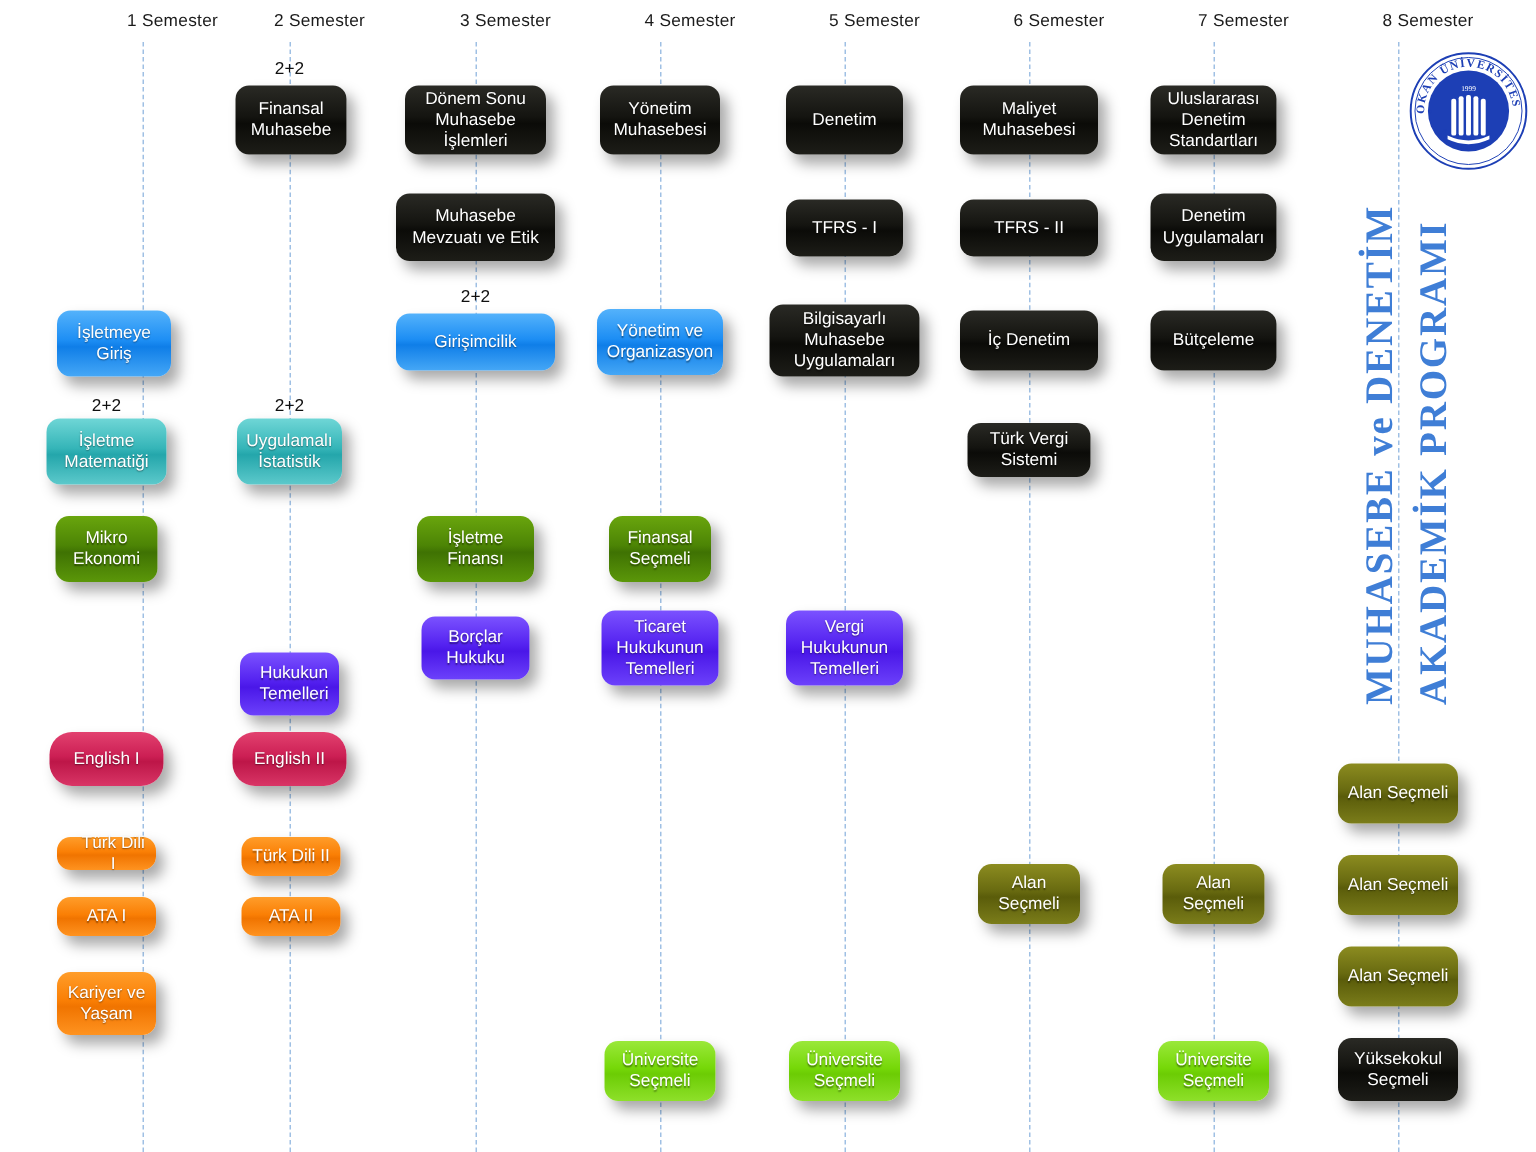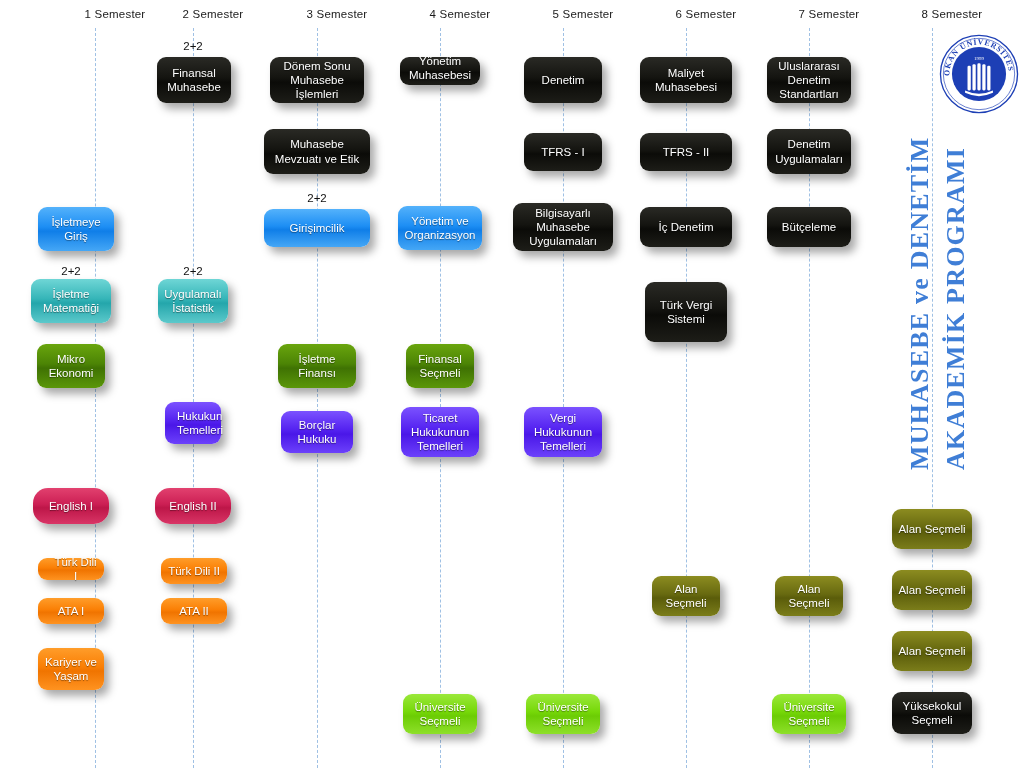--- a/index.html
+++ b/index.html
@@ -148,21 +148,21 @@
       <div class="credit" style="left: 193px; top: 265px;">2+2</div>
     </div>
 
   <div id="boxes">
       <div class="box c-black" style="left: 194px; top: 57px; width: 74px; height: 46px;">
         <span>Finansal Muhasebe</span>
       </div>
       <div class="box c-black" style="left: 317px; top: 57px; width: 94px; height: 46px;">
         <span>Dönem Sonu Muhasebe İşlemleri</span>
       </div>
-      <div class="box c-black" style="left: 440px; top: 57px; width: 80px; height: 28px; align-items: flex-end;">
+      <div class="box c-black" style="left: 440px; top: 57px; width: 80px; height: 46px;">
         <span>Yönetim Muhasebesi</span>
       </div>
       <div class="box c-black" style="left: 563px; top: 57px; width: 78px; height: 46px;">
         <span>Denetim</span>
       </div>
       <div class="box c-black" style="left: 686px; top: 57px; width: 92px; height: 46px;">
         <span>Maliyet Muhasebesi</span>
       </div>
       <div class="box c-black" style="left: 809px; top: 57px; width: 84px; height: 46px;">
         <span>Uluslararası Denetim Standartları</span>
@@ -196,33 +196,33 @@
       </div>
       <div class="box c-black" style="left: 809px; top: 207px; width: 84px; height: 40px;">
         <span>Bütçeleme</span>
       </div>
       <div class="box c-teal" style="left: 71px; top: 279px; width: 80px; height: 44px;">
         <span>İşletme Matematiği</span>
       </div>
       <div class="box c-teal" style="left: 193px; top: 279px; width: 70px; height: 44px;">
         <span>Uygulamalı İstatistik</span>
       </div>
-      <div class="box c-black" style="left: 686px; top: 282px; width: 82px; height: 60px;">
+      <div class="box c-black" style="left: 686px; top: 282px; width: 82px; height: 36px;">
         <span>Türk Vergi Sistemi</span>
       </div>
       <div class="box c-green" style="left: 71px; top: 344px; width: 68px; height: 44px;">
         <span>Mikro Ekonomi</span>
       </div>
       <div class="box c-green" style="left: 317px; top: 344px; width: 78px; height: 44px;">
         <span>İşletme Finansı</span>
       </div>
       <div class="box c-green" style="left: 440px; top: 344px; width: 68px; height: 44px;">
         <span>Finansal Seçmeli</span>
       </div>
-      <div class="box c-purple" style="left: 193px; top: 402px; width: 56px; height: 42px; padding-left: 12px;">
+      <div class="box c-purple" style="left: 193px; top: 435px; width: 66px; height: 42px; padding-left: 12px;">
         <span>Hukukun Temelleri</span>
       </div>
       <div class="box c-purple" style="left: 317px; top: 411px; width: 72px; height: 42px;">
         <span>Borçlar Hukuku</span>
       </div>
       <div class="box c-purple" style="left: 440px; top: 407px; width: 78px; height: 50px;">
         <span>Ticaret Hukukunun Temelleri</span>
       </div>
       <div class="box c-purple" style="left: 563px; top: 407px; width: 78px; height: 50px;">
         <span>Vergi Hukukunun Temelleri</span>

